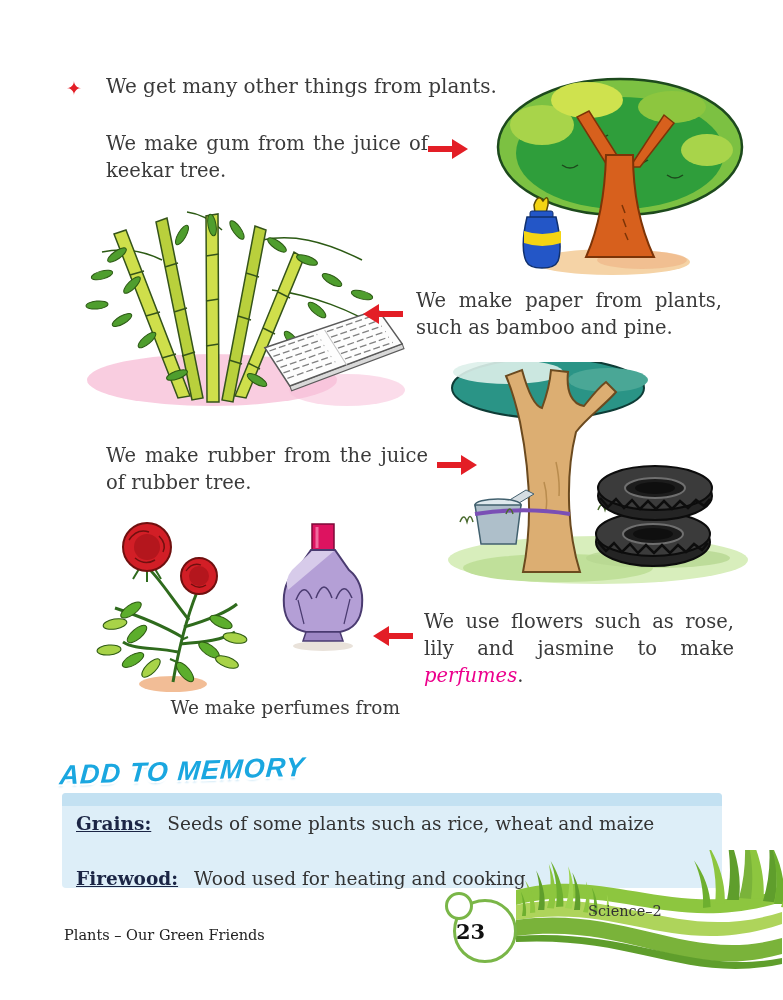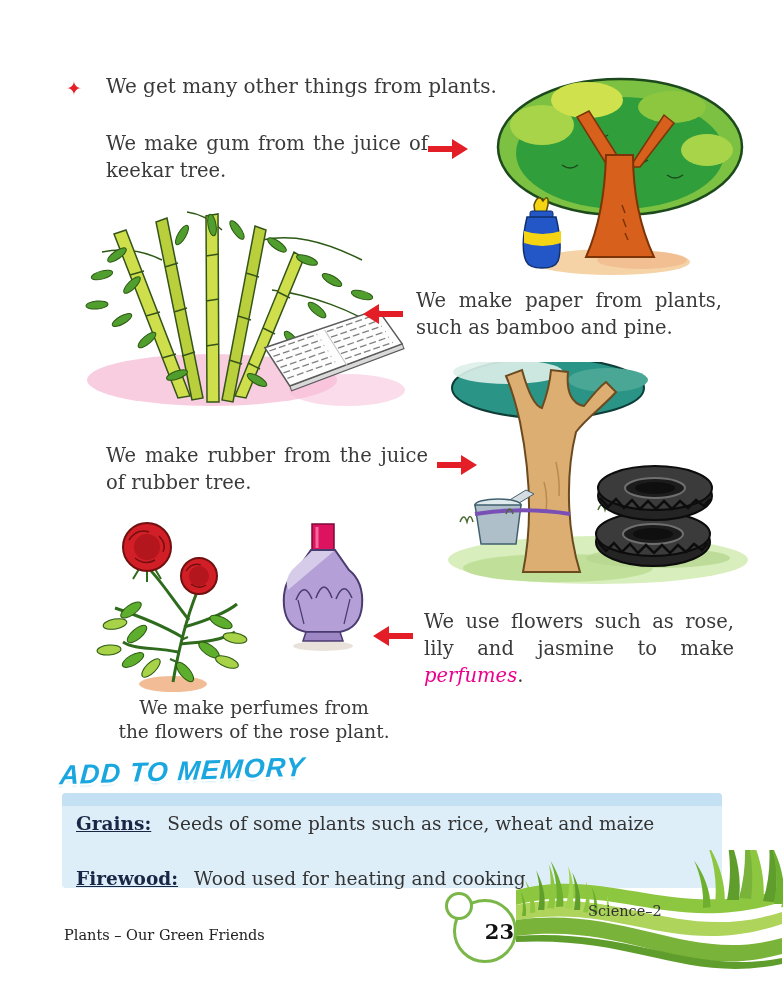--- a/index.html
+++ b/index.html
@@ -3,40 +3,40 @@
 <meta charset="utf-8">
 <style>
   html,body{margin:0;padding:0;background:#fff;}
   #page{position:relative;width:783px;height:1000px;background:#ffffff;overflow:hidden;
         font-family:"DejaVu Serif", serif;color:#3d3d3d;}
   .abs{position:absolute;}
   .bullet{position:absolute;left:66px;top:79px;color:#e31e26;font-size:19px;line-height:19px;}
   .intro{position:absolute;left:106px;top:74px;width:430px;font-size:20px;margin:0;color:#3a3a3a;}
   .para{position:absolute;font-size:19.5px;line-height:27px;margin:0;text-align:justify;color:#3a3a3a;}
   .pink{color:#ec008c;font-style:italic;margin-top:24px;}
-  .caption{position:absolute;left:108px;top:696px;width:292px;text-align:center;
+  .caption{position:absolute;left:108px;top:696px;width:292px;text-align:right;
            font-size:18.5px;line-height:24px;color:#3a3a3a;}
   .arrow{position:absolute;}
   .memory-heading{position:absolute;left:60px;top:756px;z-index:4;
       font-family:"Liberation Sans", sans-serif;font-weight:bold;font-style:italic;
       font-size:27px;letter-spacing:1px;color:#1aa7e0;transform:skewX(-6deg) rotate(-2deg);
       text-shadow:-2px -2px 0 #fff,2px -2px 0 #fff,-2px 2px 0 #fff,2px 2px 0 #fff,0 3px 2px #cfe9f7;}
   .memory-box{position:absolute;left:62px;top:793px;width:660px;height:95px;
       background:#ddeef8;border-radius:4px;z-index:1;}
   .memory-box .band{position:absolute;left:0;top:0;width:100%;height:13px;background:#c3e1f2;
       border-radius:4px 4px 0 0;}
   .entry{position:absolute;left:14px;width:630px;font-size:18.5px;white-space:nowrap;color:#333;}
   .entry .lbl{font-weight:bold;color:#1b2545;text-decoration:underline;}
   .entry .txt{margin-left:16px;}
   .e0{top:20px;} .e1{top:48px;} .e2{top:75px;}
   .footer-left{position:absolute;left:64px;top:927px;font-size:14.5px;color:#222;z-index:6;}
   .footer-right{position:absolute;left:588px;top:903px;font-size:14.5px;color:#333;z-index:6;}
   .page-circle{position:absolute;left:453px;top:899px;width:58px;height:58px;background:#fff;
       border:3px solid #7ab648;border-radius:50%;z-index:5;display:flex;align-items:center;
-      justify-content:flex-end;font-weight:bold;font-size:21px;color:#111;}
+      justify-content:flex-start;font-weight:bold;font-size:21px;color:#111;}
   .page-circle-small{position:absolute;left:445px;top:892px;width:22px;height:22px;background:#fff;
       border:3px solid #7ab648;border-radius:50%;z-index:6;}
   svg{display:block;}
 </style>
 </head>
 <body>
 
 <div id="page">
 
   <span class="bullet">✦</span>
@@ -200,21 +200,20 @@
   </svg>
 
   <svg class="arrow" style="left:372px;top:624px" width="42" height="24" viewBox="0 0 42 24">
     <path d="M41,9 H17 V2 L1,12 17,22 V15 H41 Z" fill="#e31e26"></path>
   </svg>
 
   <p class="para" style="left:424px;top:608px;width:310px"><span>We use flowers such as rose, lily and jasmine to make </span><span class="pink">perfumes</span><span>.</span></p>
 
   <div class="caption">
     <div>We make perfumes from</div>
-    <div>the flowers of the rose plant.</div>
   </div>
 
   <div class="memory-box">
     <div class="band"></div>
     <div class="entry e0">
       <span class="lbl">Grains:</span><span class="txt">Seeds of some plants such as rice, wheat and maize</span>
     </div>
     <div class="entry e2">
       <span class="lbl">Firewood:</span><span class="txt">Wood used for heating and cooking</span>
     </div>

